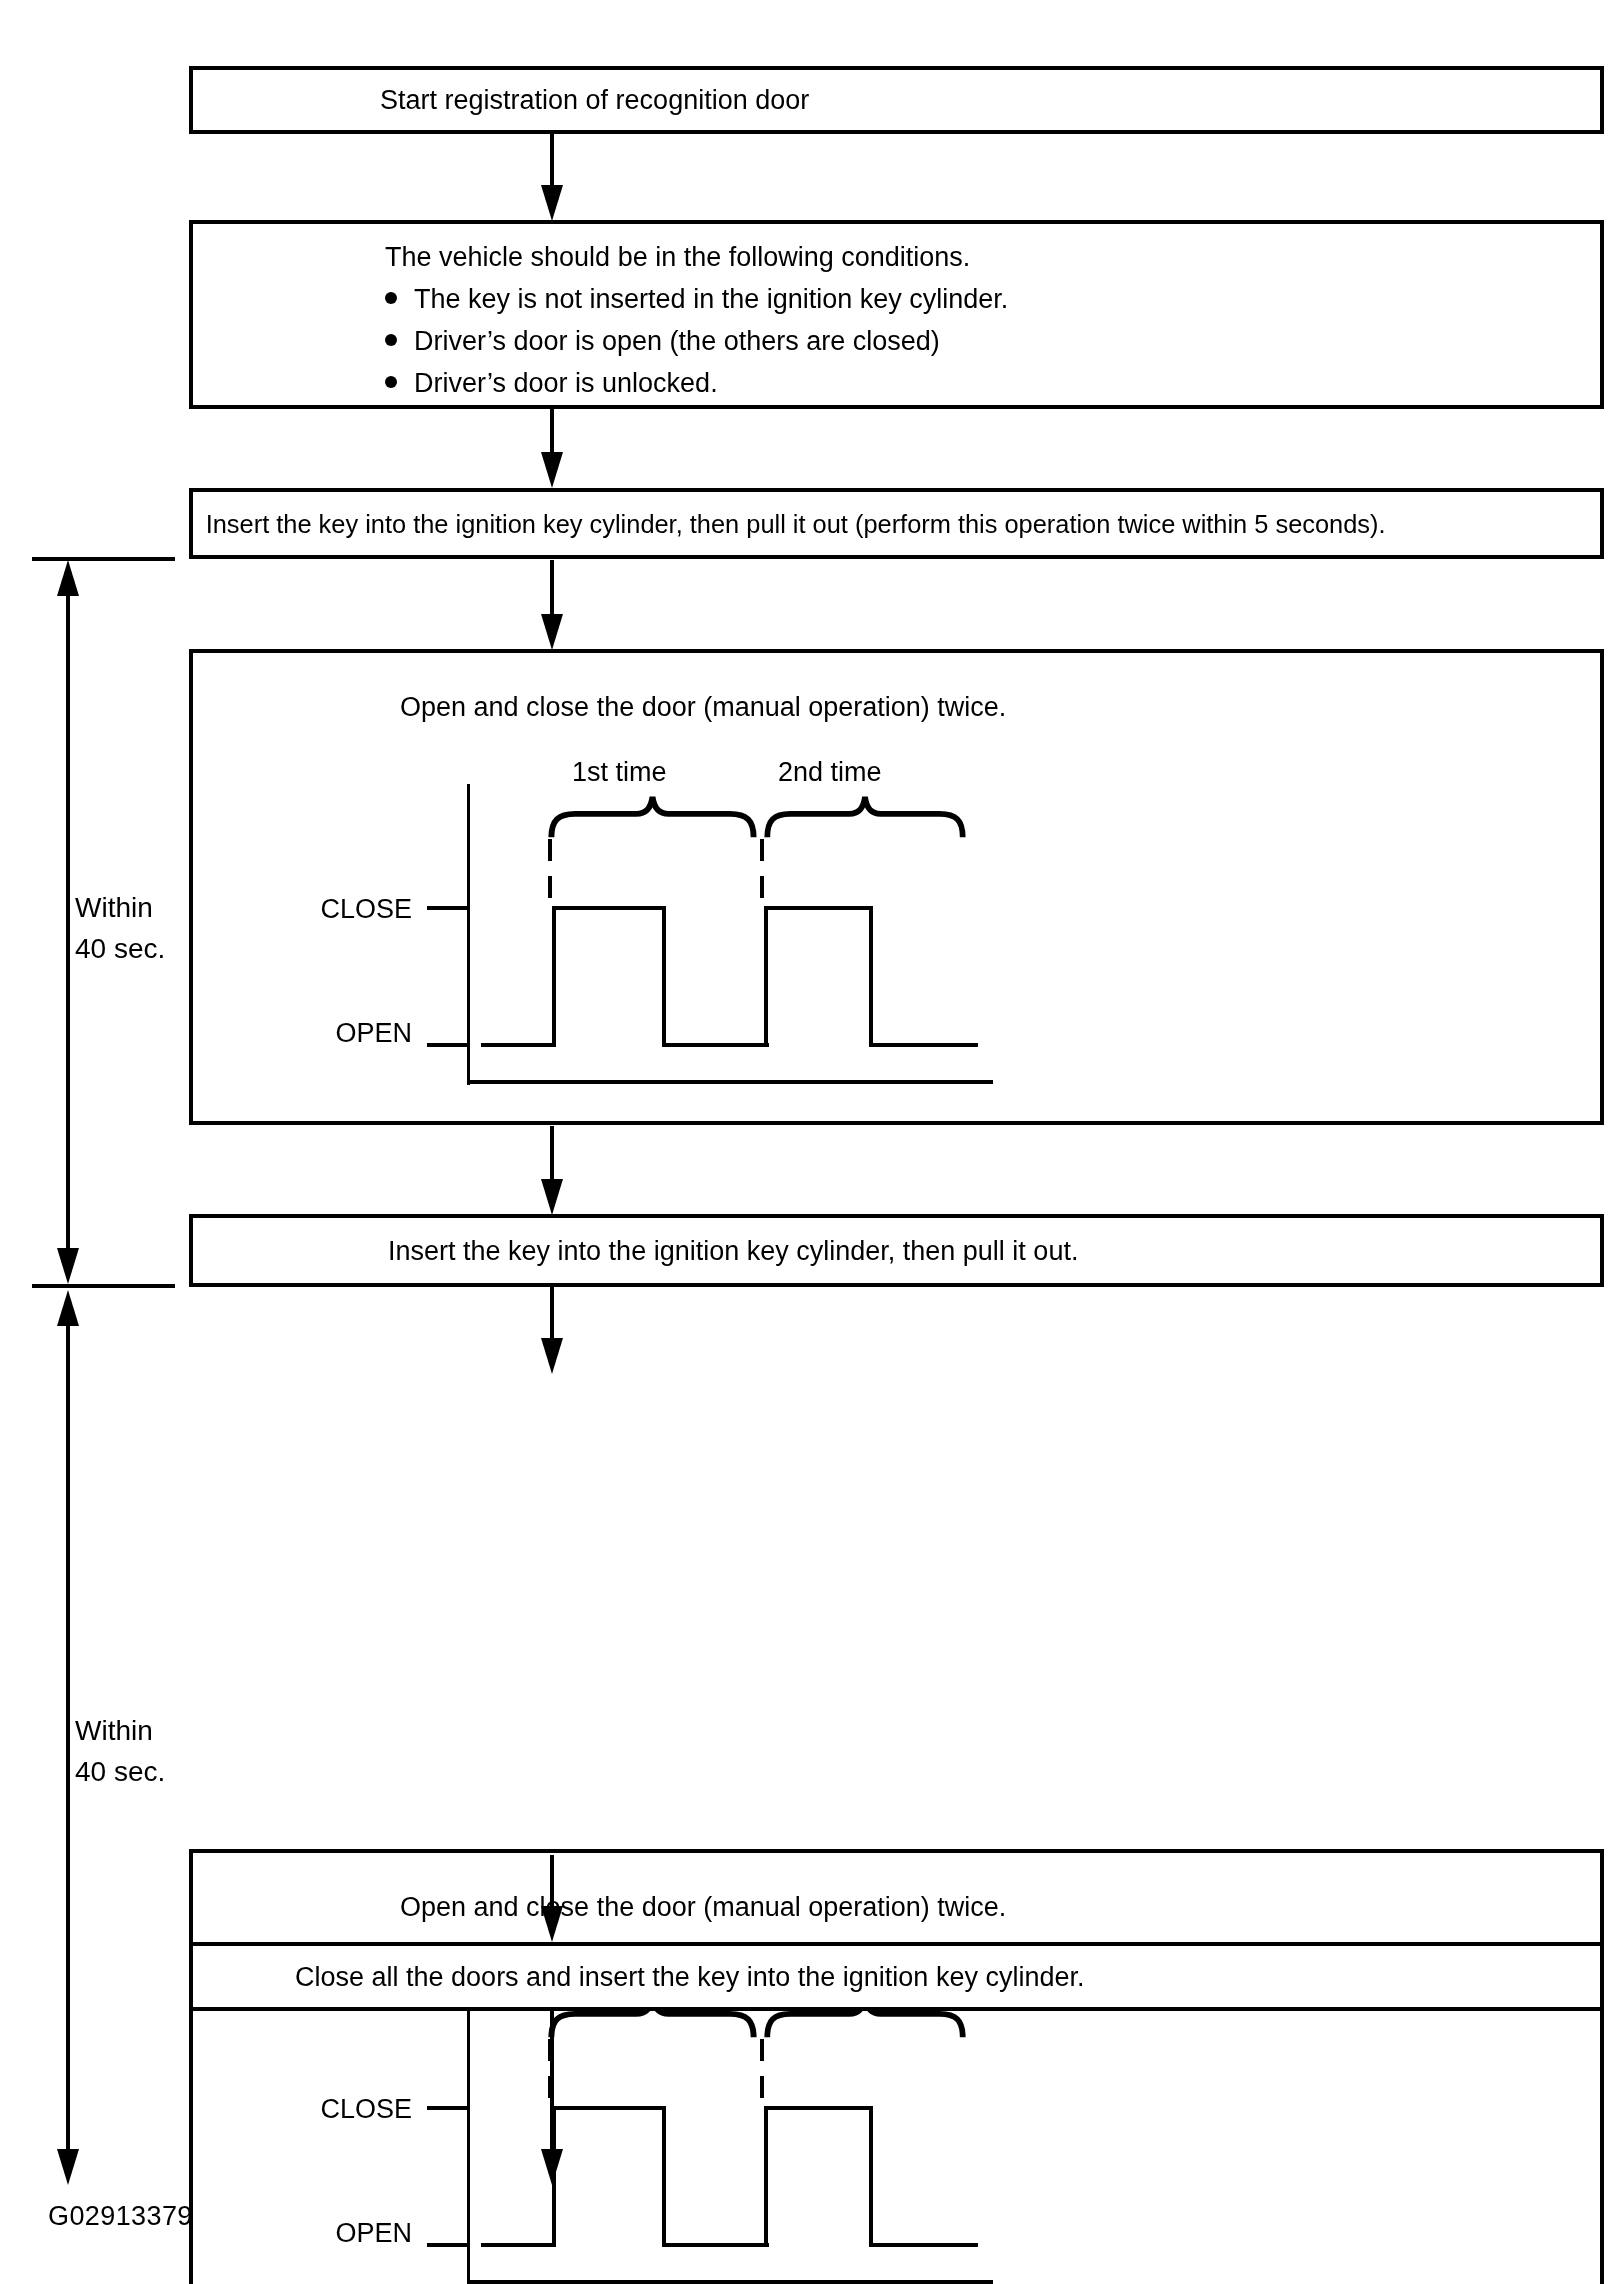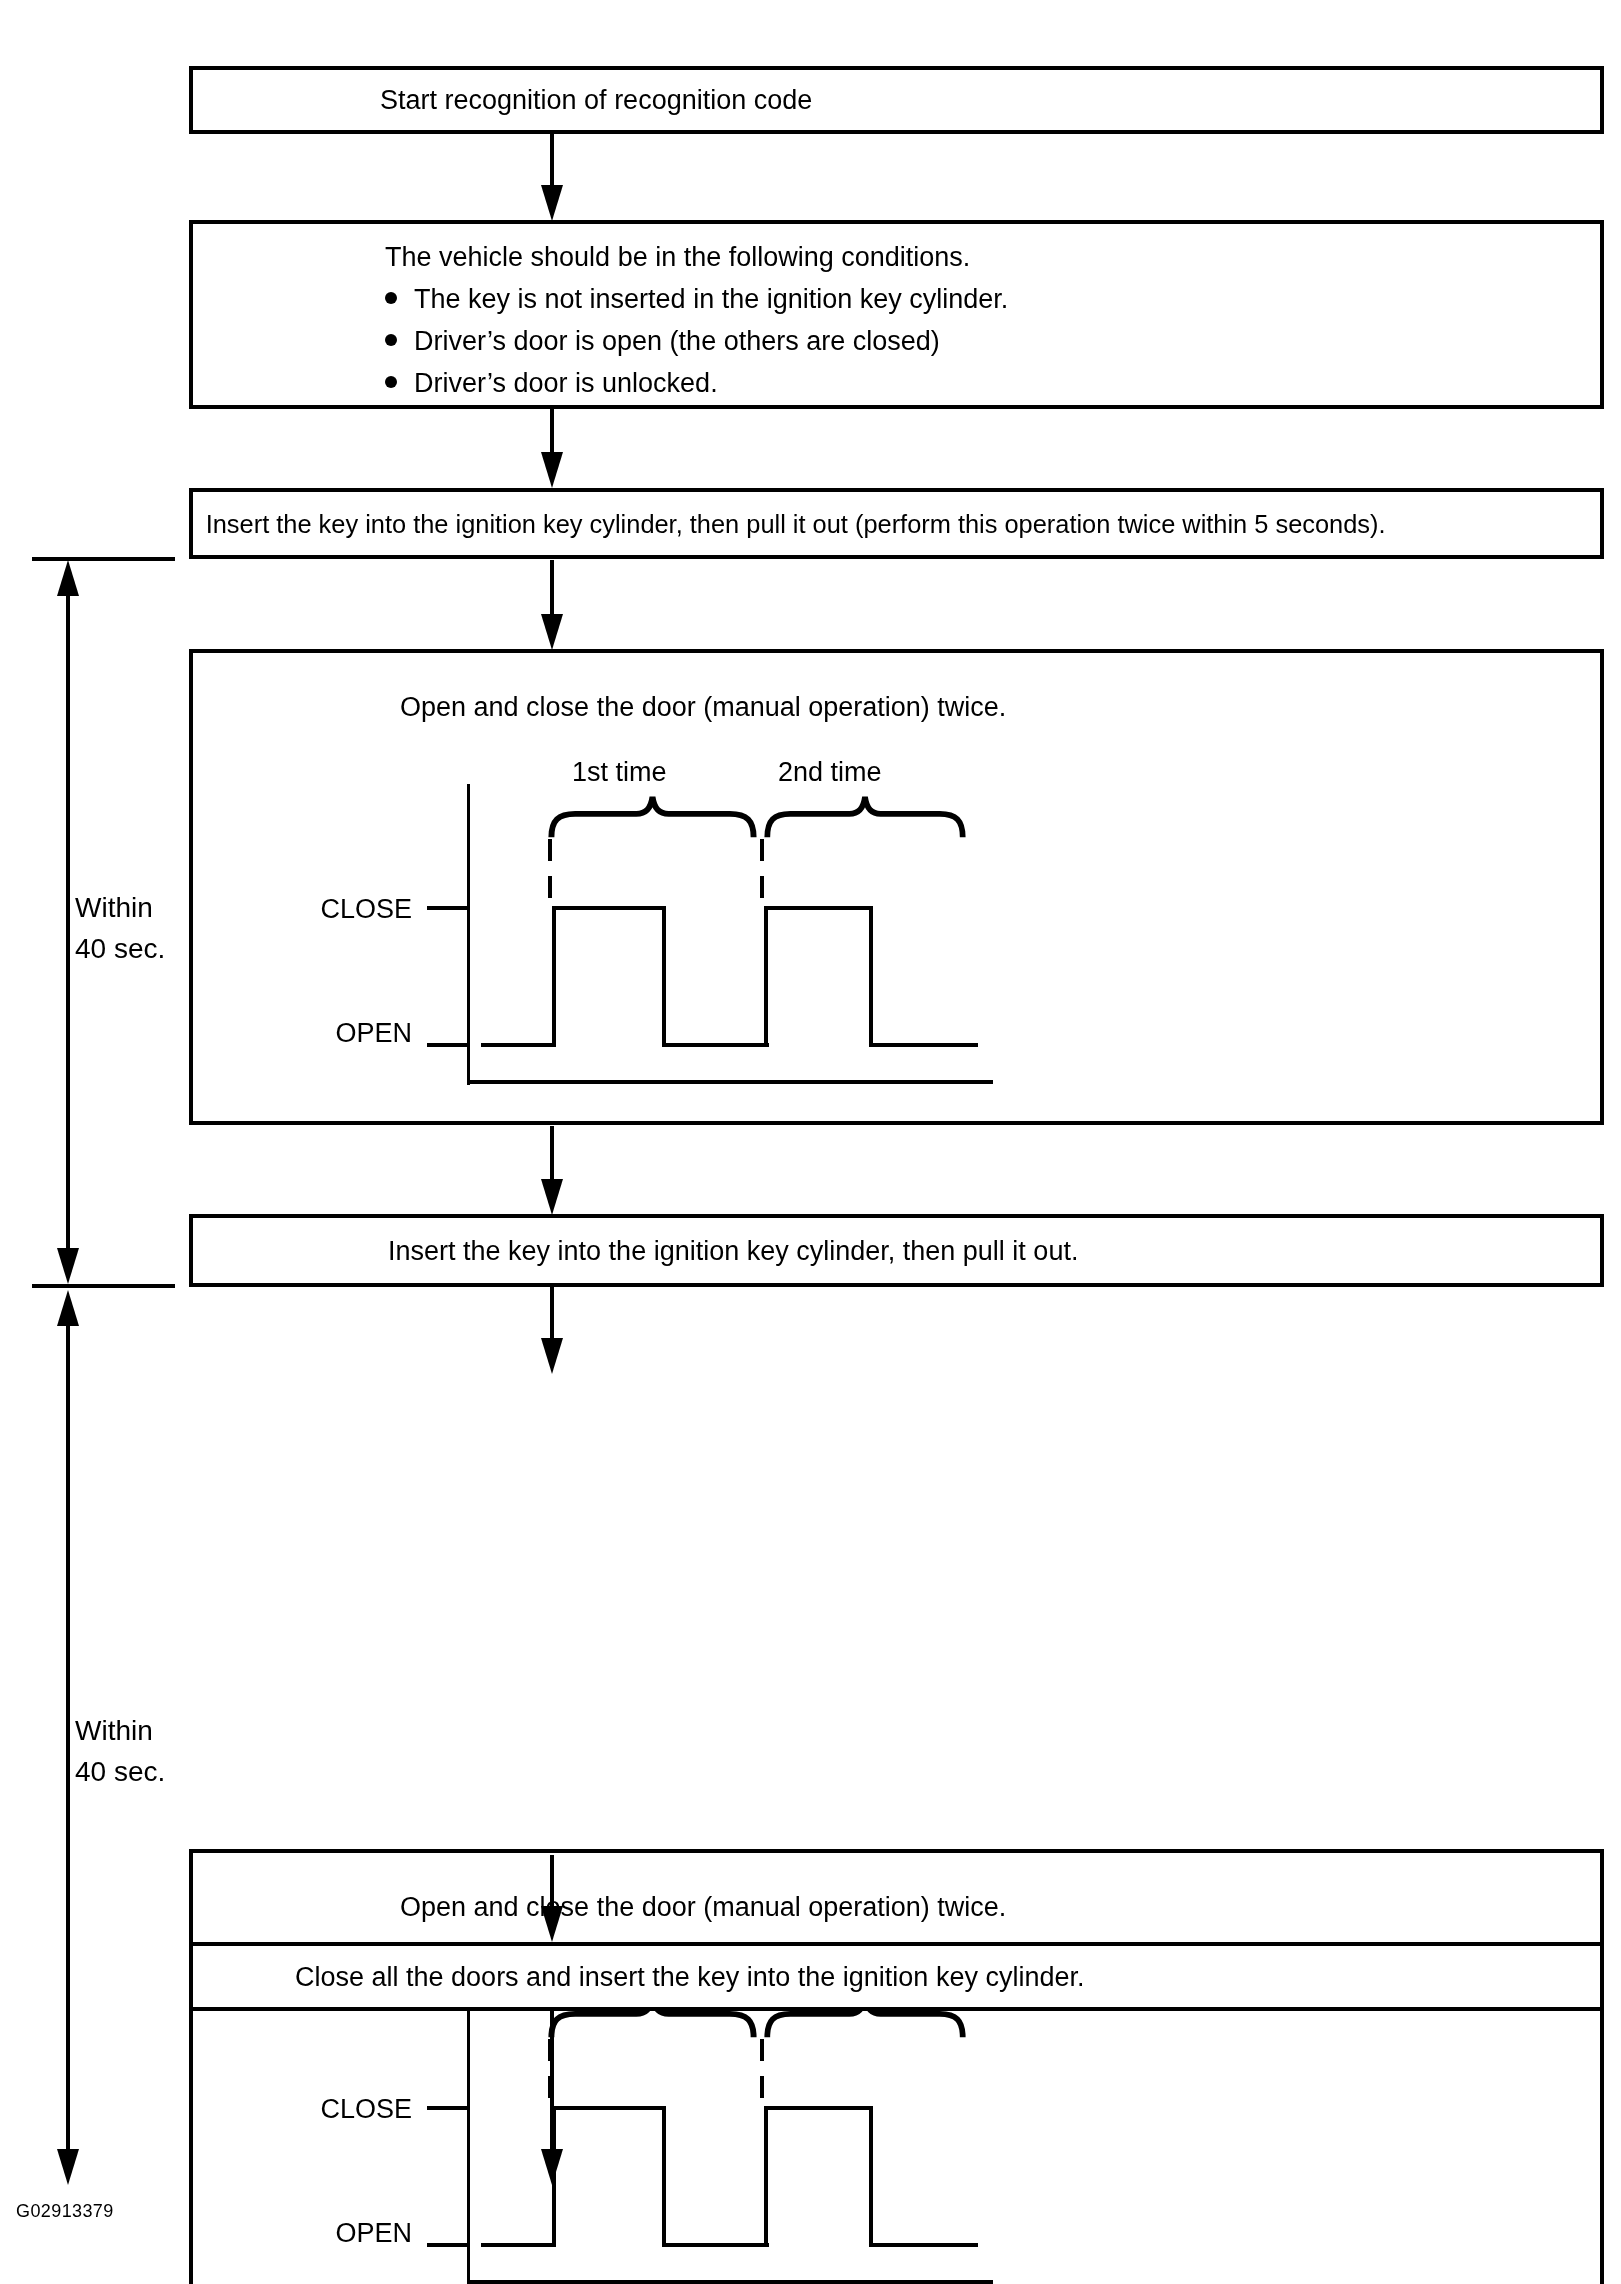--- a/index.html
+++ b/index.html
@@ -53,29 +53,29 @@
   .w.c1{left:359px;top:253px;width:114px;}
   .w.o2{left:469px;top:390px;width:107px;}
   .w.c2{left:571px;top:253px;width:109px;}
   .w.o3{left:676px;top:390px;width:109px;}
   .r{position:absolute;width:4.2px;top:253px;height:141px;background:#000;}
   .r.r1{left:359px;}
   .r.r2{left:469px;}
   .r.r3{left:571px;}
   .r.r4{left:676px;}
 
-  .figcode{position:absolute;left:16px;top:2201px;font-size:18px;letter-spacing:0.4px;}
+  .figcode{position:absolute;left:48px;top:2201px;font-size:27px;letter-spacing:0.4px;}
 </style>
 </head>
 <body>
 
 <div class="canvas">
 
   <div class="box single" style="top:66px;height:68px;padding-left:187px;">
-    <span class="txt">Start recognition of recognition code</span>
+    <span class="txt">Start registration of recognition door</span>
   </div>
 
   <div class="conn" style="top:134px;">
     <div class="shaft" style="height:51px;"></div>
     <div class="head-down"></div>
   </div>
 
   <div class="box" style="top:220px;height:189px;">
     <div class="b2content">
       <div class="b2line">The vehicle should be in the following conditions.</div>

